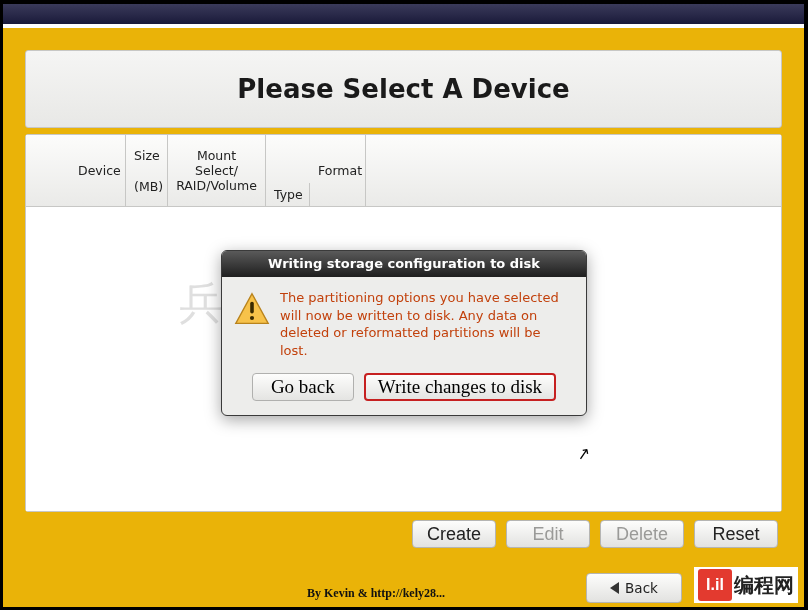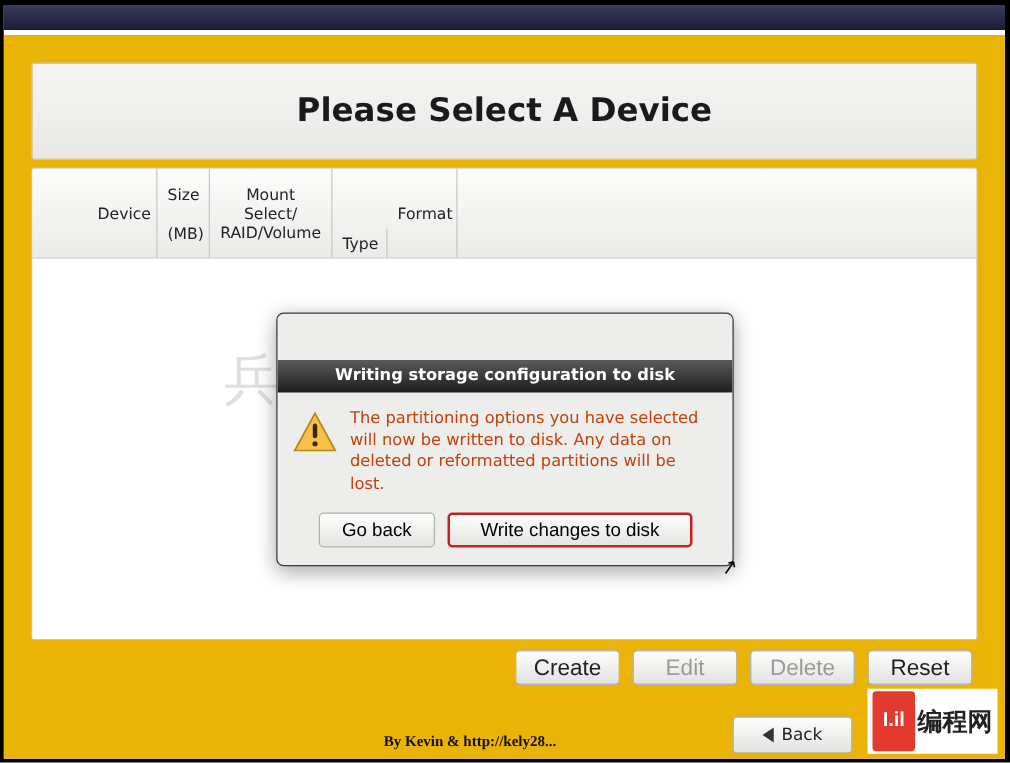--- a/index.html
+++ b/index.html
@@ -104,40 +104,40 @@
     width:366px;
     border:1px solid #3a3a3a;
     border-radius:6px;
     background:#ededeb;
     box-shadow:0 4px 16px rgba(0,0,0,.35);
     overflow:hidden;
   }
   .dialog-title {
     background:linear-gradient(to bottom,#5a5a5a,#1e1e1e);
     color:#fff; font-weight:bold; font-size:13px;
-    text-align:center; padding:5px 0 6px;margin-top:37px;
+    text-align:center; padding:5px 0 6px;
   }
   .dialog-body { display:flex; padding:12px 14px 6px 12px; gap:10px;}
   .warn-icon {
     width:36px;height:36px; position:relative; flex-shrink:0; margin-top:2px;
   }
   .warn-icon svg{width:36px;height:36px;}
   .dialog-text { font-size:13px; line-height:1.35; color:#c2410c;}
   .dialog-buttons {
     display:flex; gap:10px; justify-content:center;
     padding:8px 14px 14px;
   }
   .dlg-btn {
     height:28px; border:1px solid #b0b0ae; border-radius:4px;
     background:linear-gradient(to bottom,#fdfdfc,#e4e4e2);
-    font-size:15px; padding:0 18px; cursor:pointer;
+    font-size:19px; padding:0 18px; cursor:pointer;font-family:Liberation Serif, serif;
   }
   .dlg-primary {
     border:2px solid #c62020;
-    padding:0 24px;
+    padding:0 12px;
   }
 
   .cursor { position:absolute; left:574px; top:440px; font-size:16px; pointer-events:none;}
   .watermark-cn {
     position:absolute; left:176px; top:270px;
     font-size:44px; color:rgba(80,80,80,.18);
     font-family:"STKaiti","KaiTi",serif; letter-spacing:28px;
     pointer-events:none; user-select:none; white-space:nowrap;
   }
   .credit {
@@ -146,21 +146,21 @@
     font-family:"Times New Roman",serif;
   }
   .brand-badge {
     position:absolute; right:6px; bottom:4px;
     display:flex; align-items:center; gap:2px;
     font-size:20px; font-weight:bold; color:#222;
     font-family:"Microsoft YaHei",sans-serif;
     background:#fff; padding:2px 4px;
   }
   .brand-logo{
-    width:34px;height:48px;background:#e33a2f;border-radius:3px;
+    width:34px;height:32px;background:#e33a2f;border-radius:3px;
     display:flex;align-items:center;justify-content:center;
     color:#fff;font-size:16px;font-weight:bold;
   }
 </style>
 </head>
 <body>
 
 <div class="titlebar"></div>
 
 <div class="content-area">

